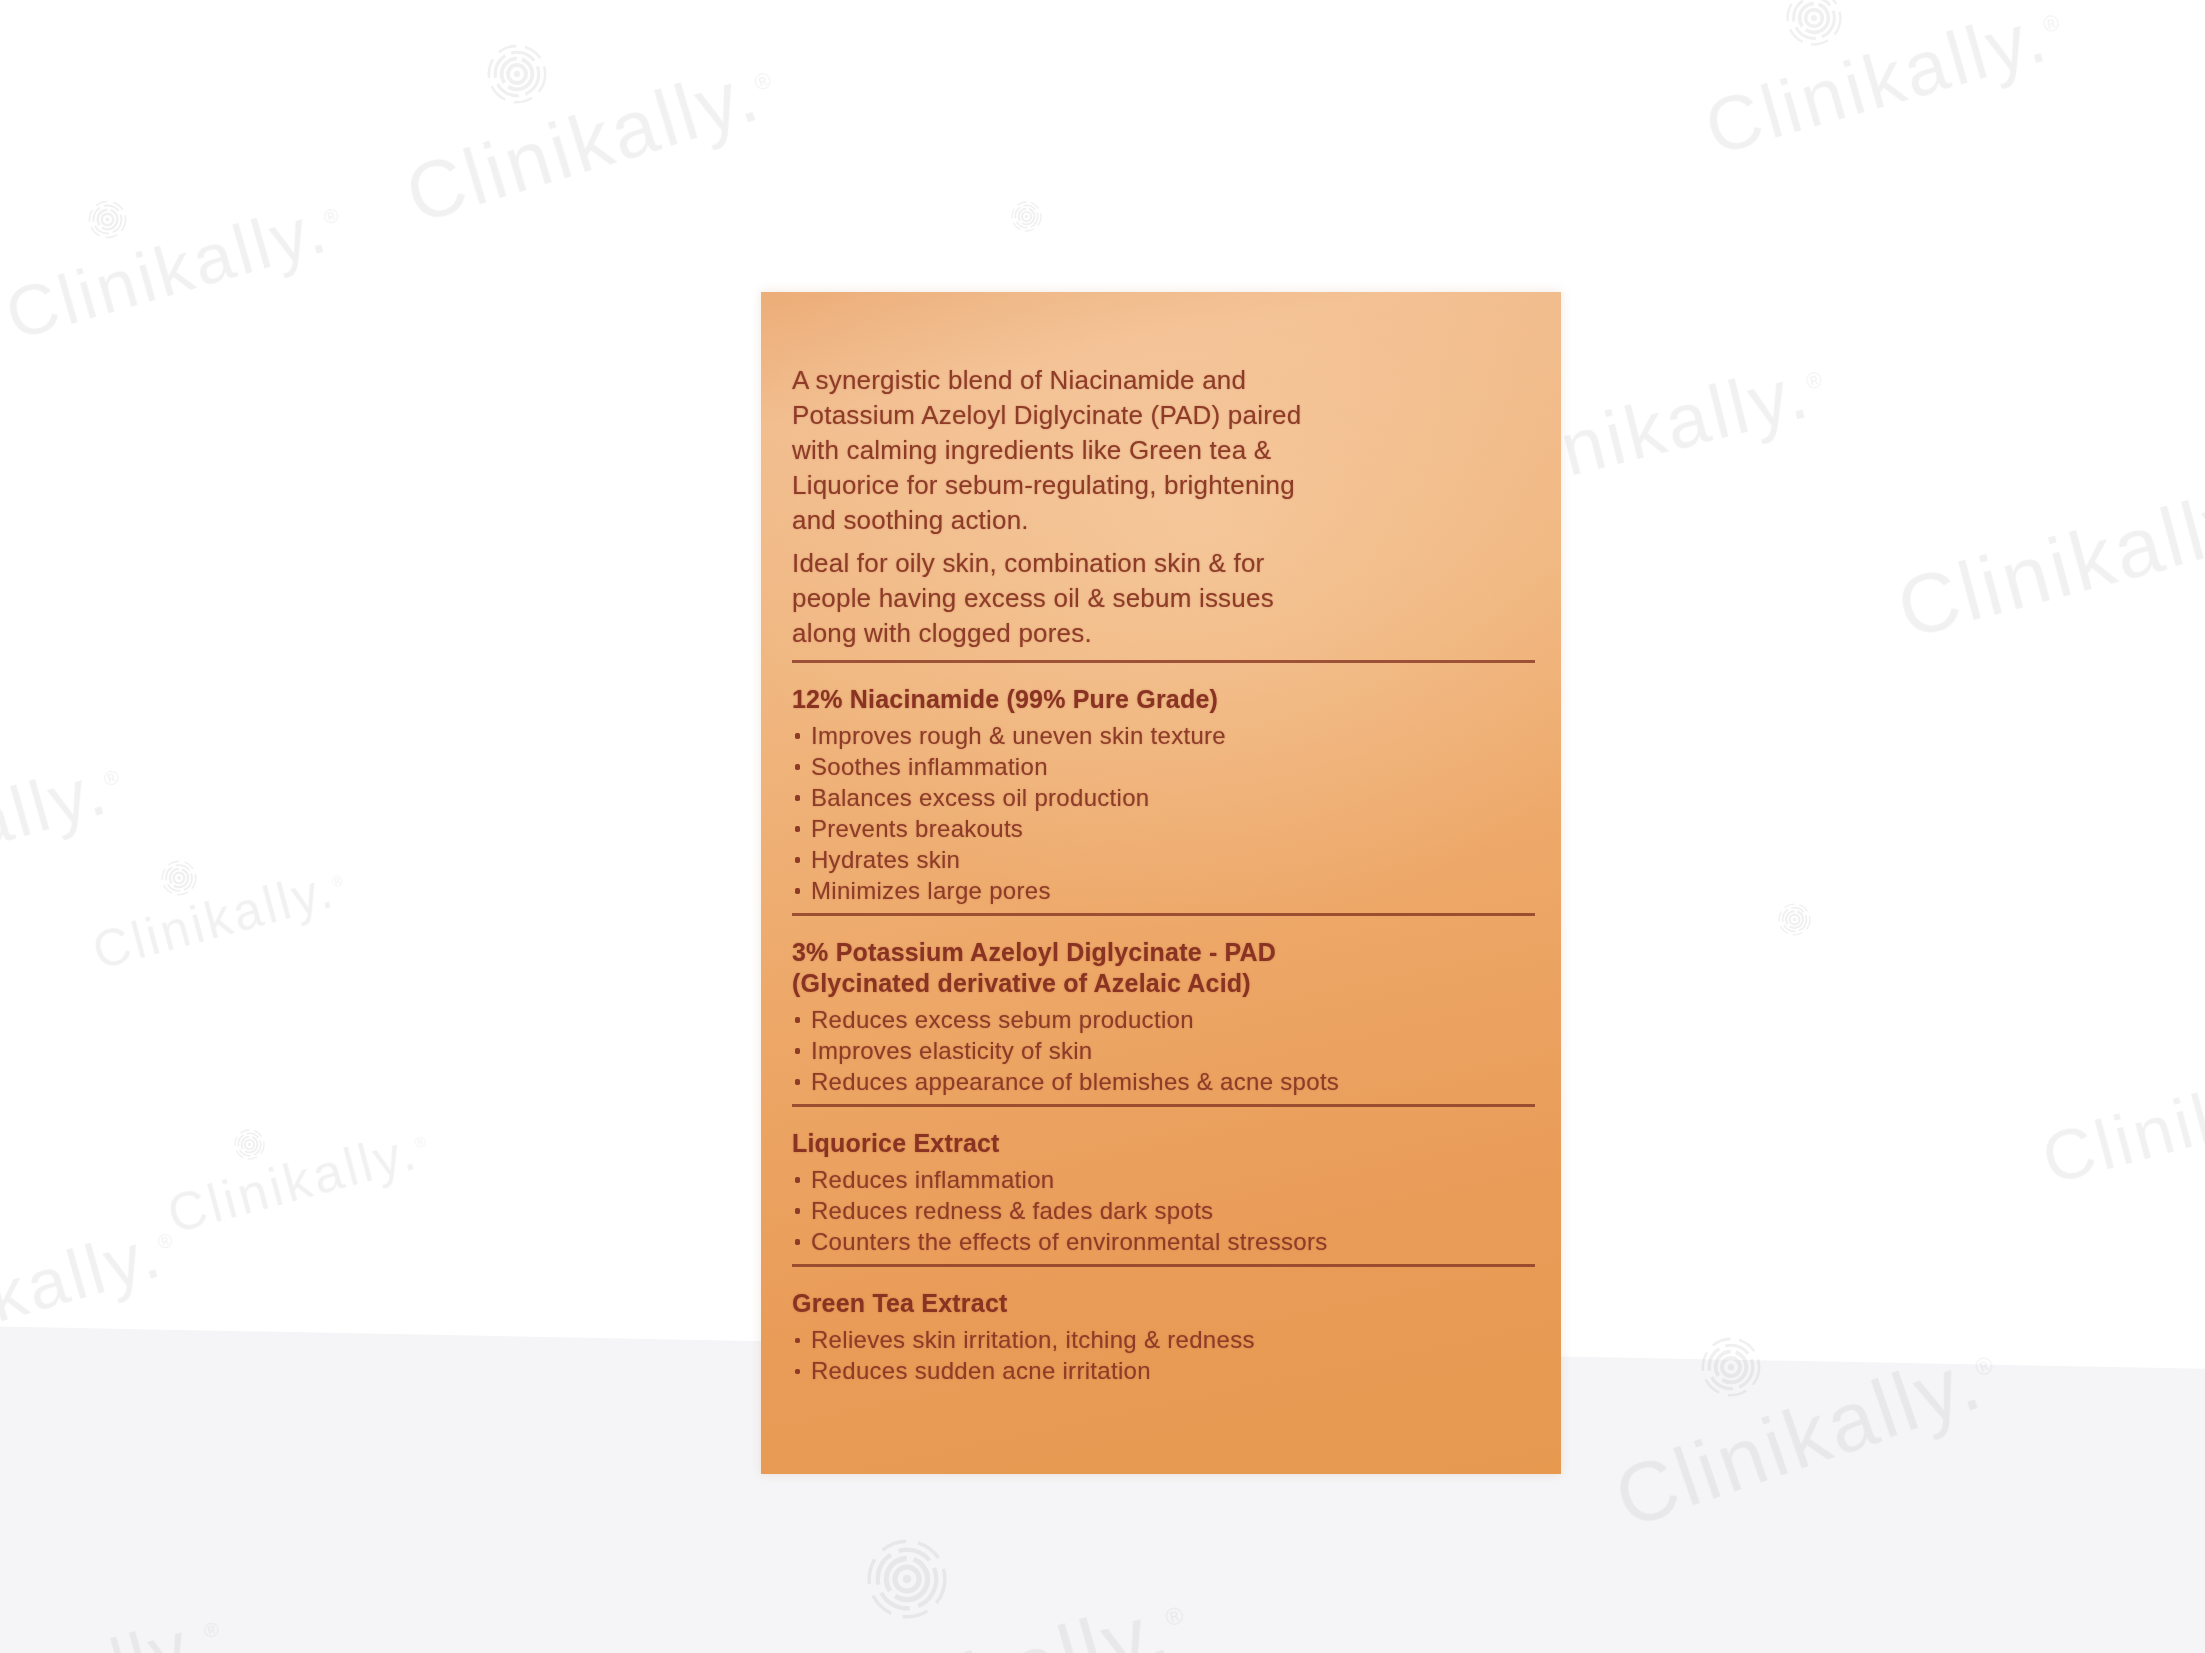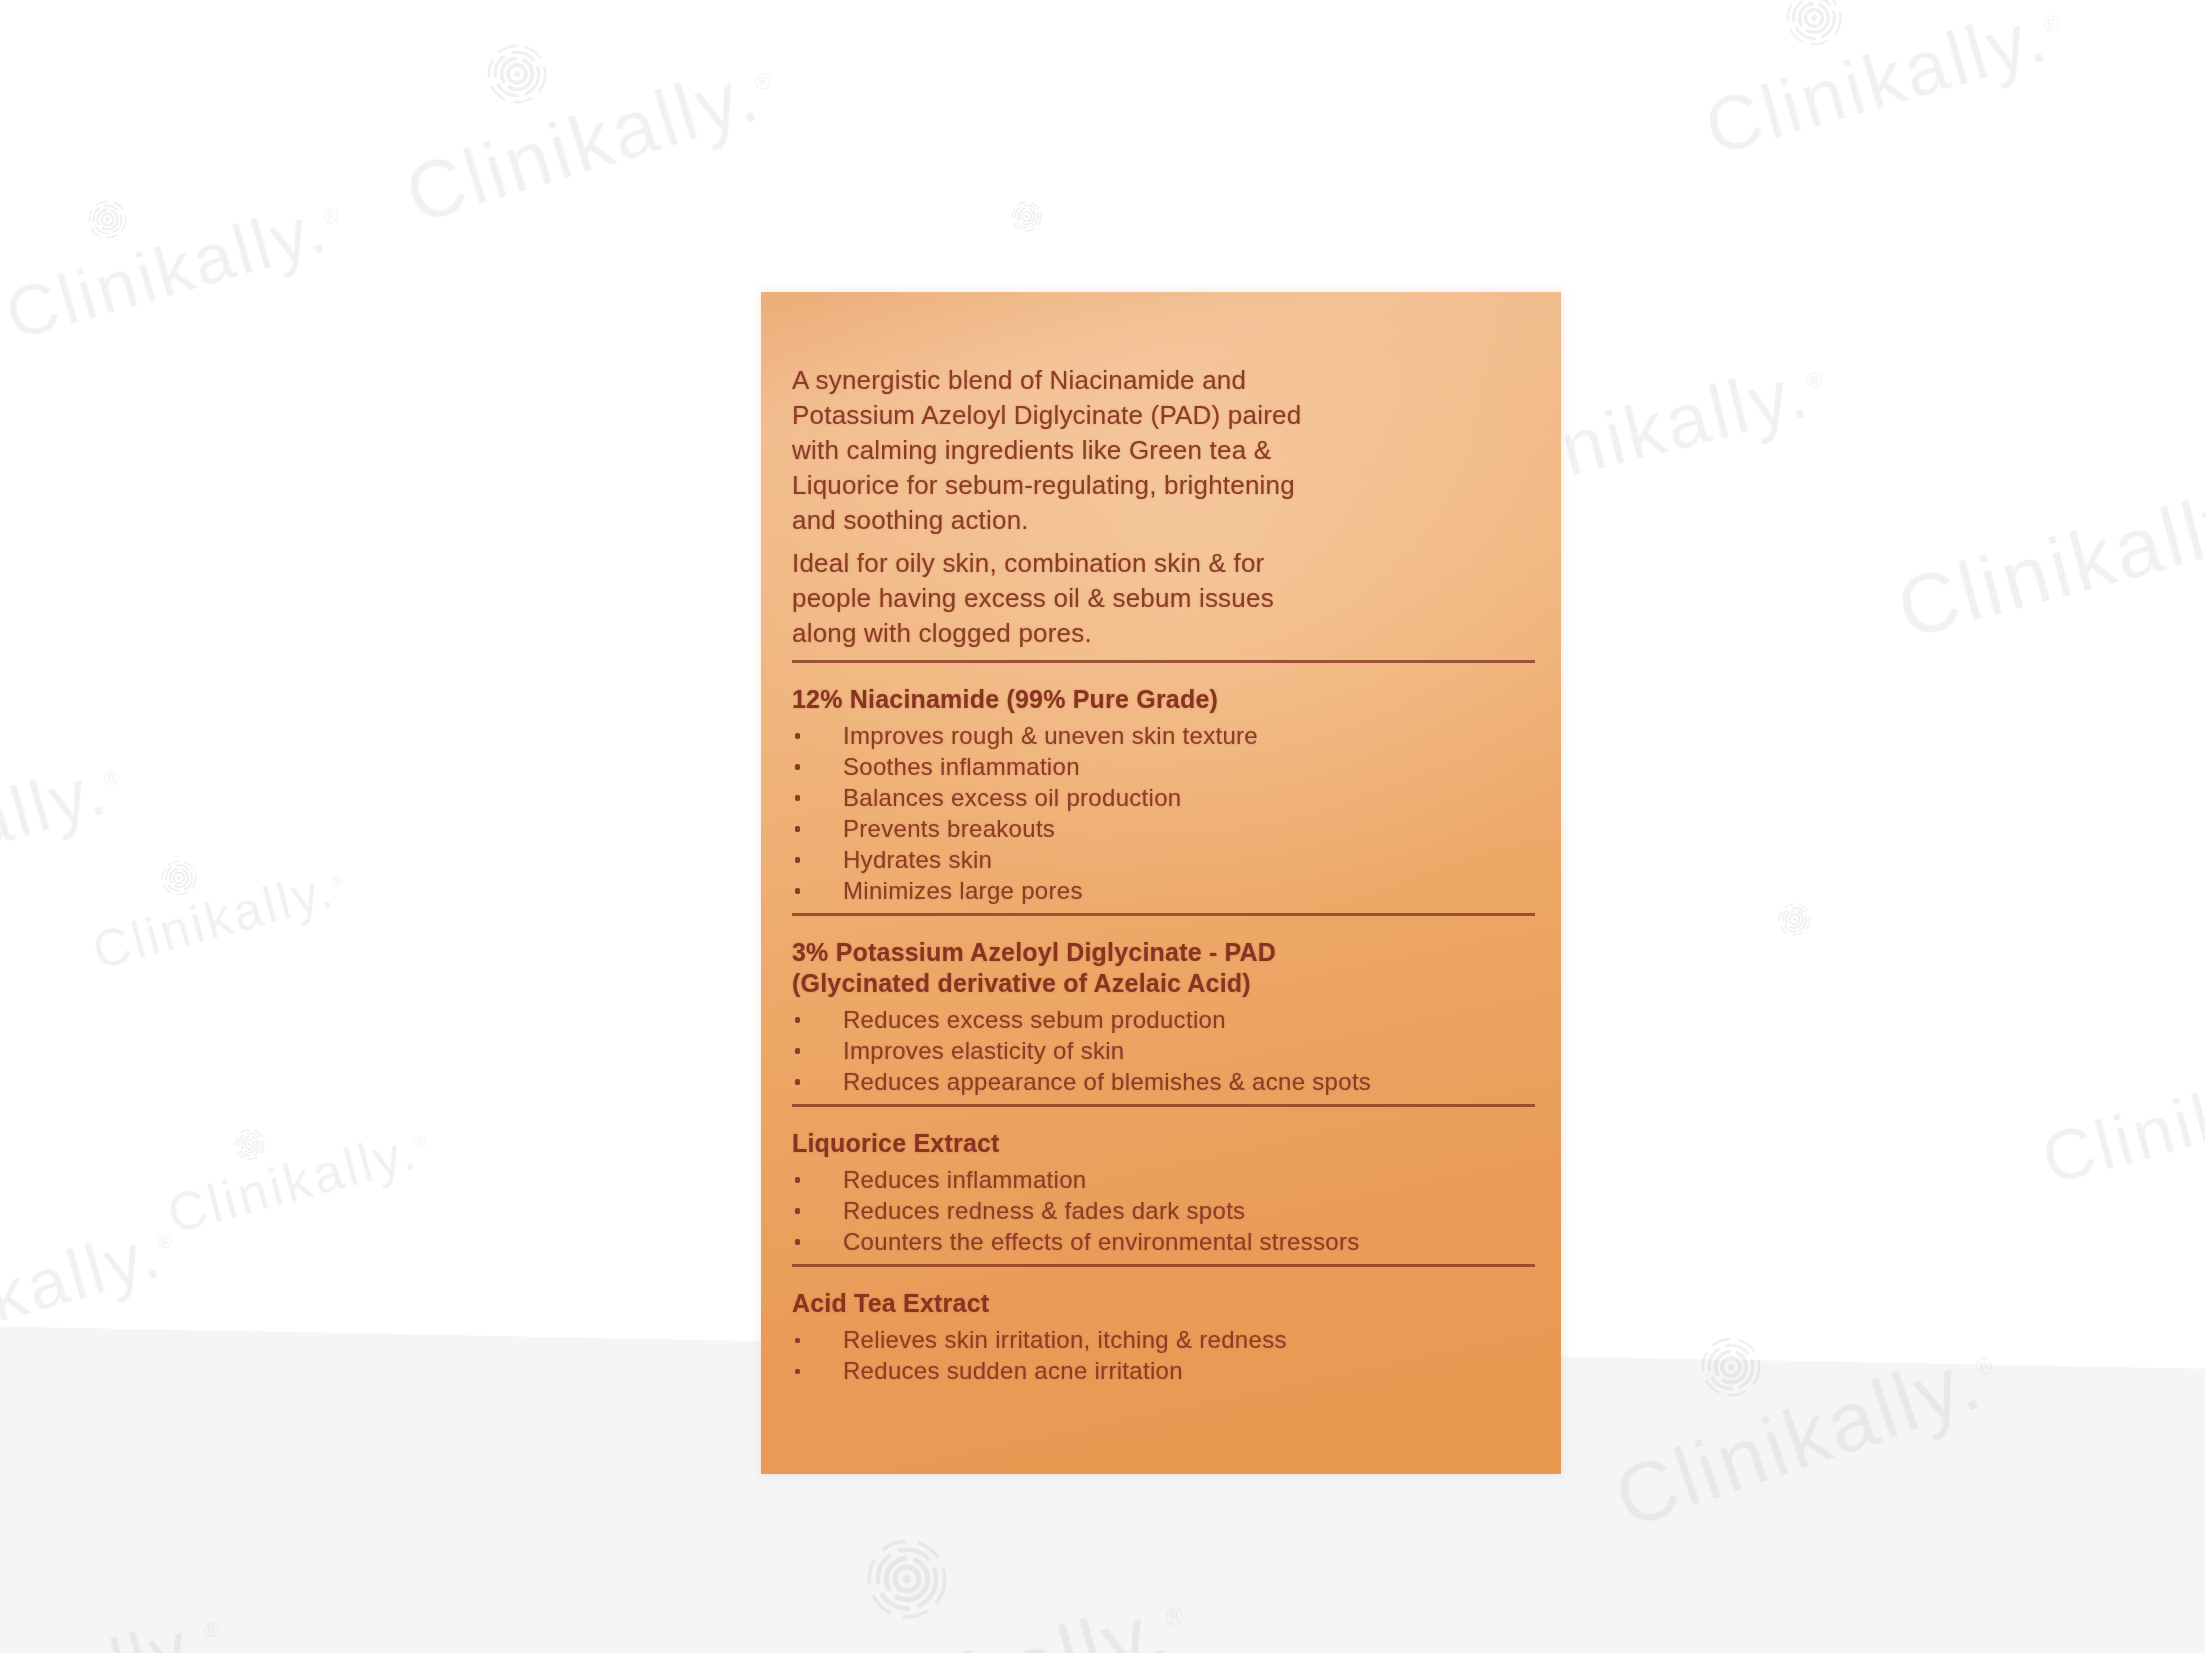--- a/index.html
+++ b/index.html
@@ -70,21 +70,20 @@
     letter-spacing:0.2px;
     text-shadow:0 0 1.7px rgba(142,59,40,0.5);
   }
   .bullet{
     display:flex;
     align-items:flex-start;
     font-size:24px;
     line-height:31px;
     letter-spacing:0.3px;
     text-shadow:0 0 1.7px rgba(142,59,40,0.42);
-    gap:32px;
   }
   .bullet .dot{
     flex:none;
     width:5.8px;height:5.8px;
     border-radius:1.7px;
     margin:13.2px 10.7px 0 2.5px;
   }
 </style>
 </head>
 <body>
@@ -298,21 +297,21 @@
 
   <div class="bullet">
     <span class="dot" style="background: rgb(142, 59, 40);"></span>
     <span class="bullet-text">Counters the effects of environmental stressors</span>
   </div>
 </div>
   </div>
 
   <div class="section">
     <hr class="divider">
-    <div class="section-heading" style="color: rgb(138, 51, 34);">Acid Tea Extract</div>
+    <div class="section-heading" style="color: rgb(138, 51, 34);">Green Tea Extract</div>
     <div class="bullet-list">
 
   <div class="bullet">
     <span class="dot" style="background: rgb(142, 59, 40);"></span>
     <span class="bullet-text">Relieves skin irritation, itching &amp; redness</span>
   </div>
 
   <div class="bullet">
     <span class="dot" style="background: rgb(142, 59, 40);"></span>
     <span class="bullet-text">Reduces sudden acne irritation</span>

